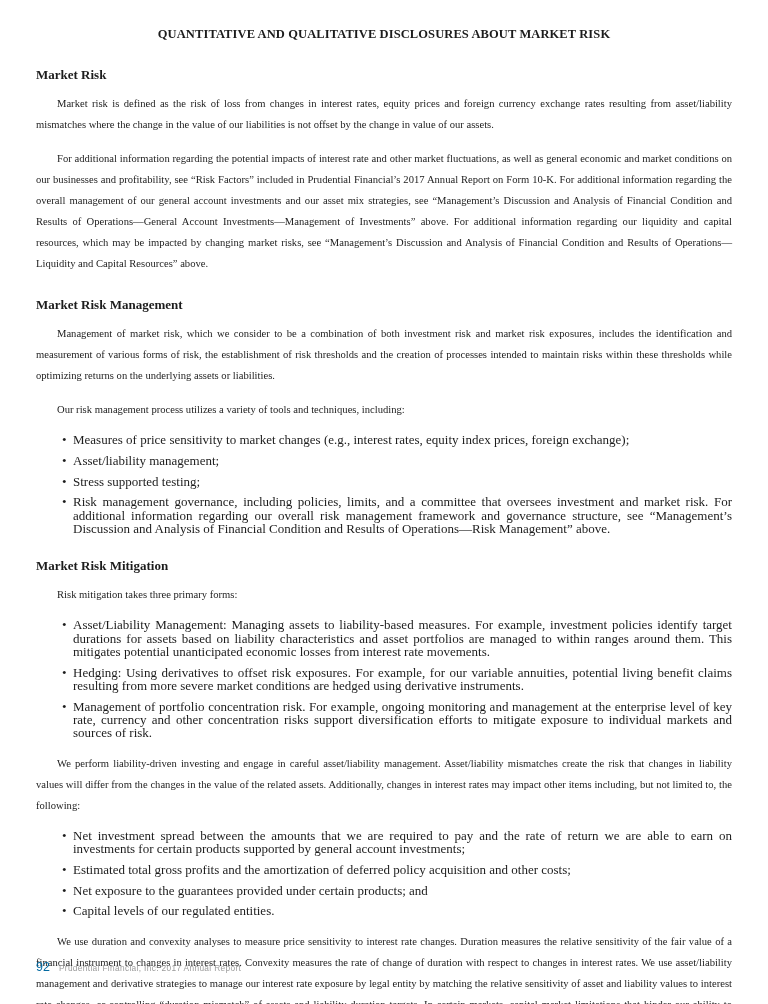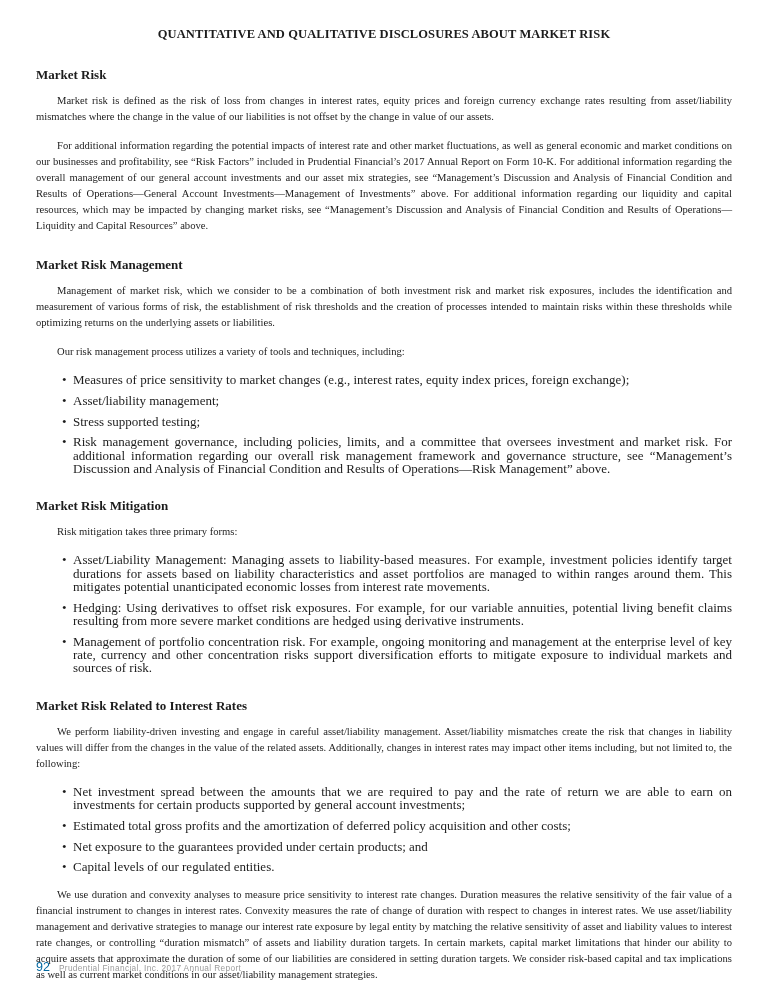--- a/index.html
+++ b/index.html
@@ -26,21 +26,21 @@
   }
   .section-heading {
     font-size: 13px;
     font-weight: bold;
     margin-top: 23px;
     margin-bottom: 10px;
   }
   section:first-of-type .section-heading { margin-top: 0; }
   .para {
     font-size: 10.6px;
-    line-height: 16px;
+    line-height: 21px;
     text-align: justify;
     text-indent: 21px;
     margin-bottom: 13px;
   }
   .bullet-list {
     list-style: none;
     margin-bottom: 13px;
   }
   .bullet-item {
     position: relative;
@@ -105,21 +105,20 @@
       <h2 class="section-heading">Market Risk Mitigation</h2>
       <p class="para">Risk mitigation takes three primary forms:</p>
       <ul class="bullet-list">
         <li class="bullet-item">Asset/Liability Management: Managing assets to liability-based measures. For example, investment policies identify target durations for assets based on liability characteristics and asset portfolios are managed to within ranges around them. This mitigates potential unanticipated economic losses from interest rate movements.</li>
         <li class="bullet-item">Hedging: Using derivatives to offset risk exposures. For example, for our variable annuities, potential living benefit claims resulting from more severe market conditions are hedged using derivative instruments.</li>
         <li class="bullet-item">Management of portfolio concentration risk. For example, ongoing monitoring and management at the enterprise level of key rate, currency and other concentration risks support diversification efforts to mitigate exposure to individual markets and sources of risk.</li>
       </ul>
     </section>
 
     <section>
-      <h2 class="section-heading">Market Risk Related to Interest Rates</h2>
       <p class="para">We perform liability-driven investing and engage in careful asset/liability management. Asset/liability mismatches create the risk that changes in liability values will differ from the changes in the value of the related assets. Additionally, changes in interest rates may impact other items including, but not limited to, the following:</p>
       <ul class="bullet-list">
         <li class="bullet-item">Net investment spread between the amounts that we are required to pay and the rate of return we are able to earn on investments for certain products supported by general account investments;</li>
         <li class="bullet-item">Estimated total gross profits and the amortization of deferred policy acquisition and other costs;</li>
         <li class="bullet-item">Net exposure to the guarantees provided under certain products; and</li>
         <li class="bullet-item">Capital levels of our regulated entities.</li>
       </ul>
       <p class="para">We use duration and convexity analyses to measure price sensitivity to interest rate changes. Duration measures the relative sensitivity of the fair value of a financial instrument to changes in interest rates. Convexity measures the rate of change of duration with respect to changes in interest rates. We use asset/liability management and derivative strategies to manage our interest rate exposure by legal entity by matching the relative sensitivity of asset and liability values to interest rate changes, or controlling “duration mismatch” of assets and liability duration targets. In certain markets, capital market limitations that hinder our ability to acquire assets that approximate the duration of some of our liabilities are considered in setting duration targets. We consider risk-based capital and tax implications as well as current market conditions in our asset/liability management strategies.</p>
     </section>
 

